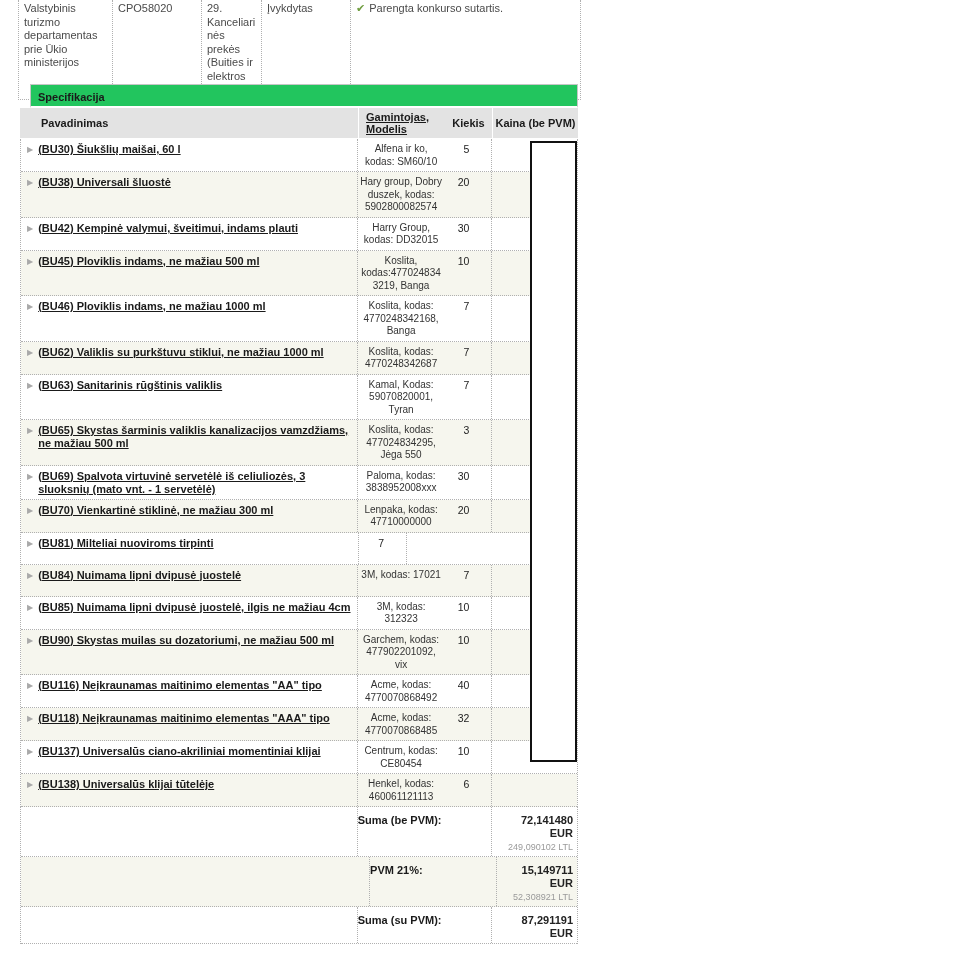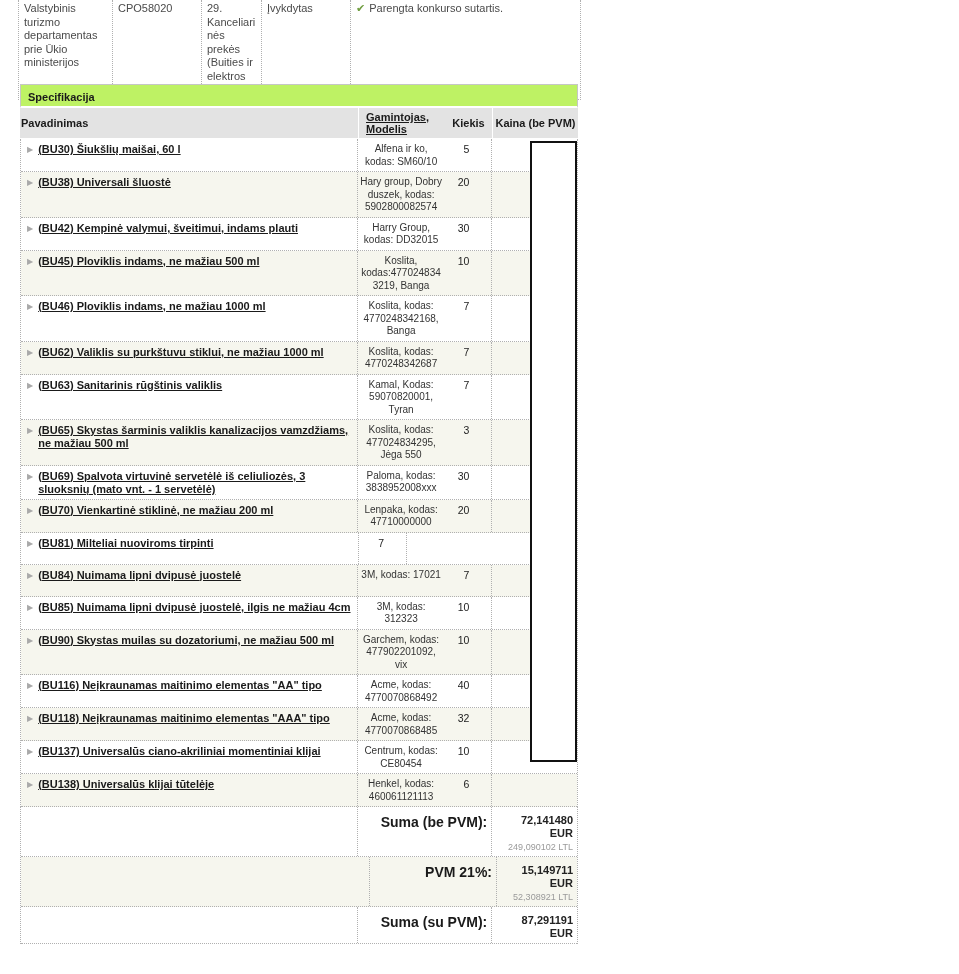--- a/index.html
+++ b/index.html
@@ -8,26 +8,26 @@
 
   
   .status-table{position:absolute;left:18px;top:0;width:562px;border-collapse:collapse;table-layout:fixed;}
   .status-table td{border:1px dotted #b0b0b0;border-top:none;vertical-align:top;
       padding:2px 4px 2px 5px;font-size:11px;line-height:13.5px;color:#4a4a4a;height:66px;
       overflow:hidden;word-wrap:break-word;}
   .check{color:#6f9d3f;font-size:11px;margin-right:4px;}
 
   
   .spec{position:absolute;left:20px;top:84px;width:558px;}
-  .spec-title{height:24px;line-height:24px;background:#bef264;border:1px solid #c6c6c6;
+  .spec-title{height:24px;line-height:24px;background:#22c55e;border:1px solid #c6c6c6;
       border-bottom:2px solid #fff;box-sizing:border-box;font-size:11px;font-weight:bold;
-      color:#1a1a1a;padding-left:7px;}
+      color:#1a1a1a;padding-left:7px;margin-left:10px;}
   .spec-head{display:flex;background:#e3e3e3;height:31px;box-sizing:border-box;
       border-bottom:1px solid #fff;font-size:11px;font-weight:bold;color:#1a1a1a;}
-  .h-name{width:338px;box-sizing:border-box;display:flex;align-items:center;padding-left:1px;}
+  .h-name{width:338px;box-sizing:border-box;display:flex;align-items:center;padding-left:21px;}
   .h-mfr{width:87px;box-sizing:border-box;display:flex;align-items:center;padding-left:7px;
       border-left:1px solid #fff;line-height:12px;text-decoration:underline;}
   .h-qty{width:47px;box-sizing:border-box;display:flex;align-items:center;justify-content:center;}
   .h-price{width:86px;box-sizing:border-box;display:flex;align-items:center;justify-content:center;
       border-left:1px solid #fff;}
 
   .spec-rows{border-left:1px dotted #b0b0b0;border-right:1px dotted #b0b0b0;}
   .srow{display:flex;background:#fff;border-bottom:1px dotted #b0b0b0;min-height:31px;}
   .srow.alt{background:#f6f6ee;}
   .c-name{width:338px;box-sizing:border-box;padding:4px 6px 3px 6px;display:flex;
@@ -38,22 +38,22 @@
       color:#333;text-align:center;word-wrap:break-word;}
   .c-qty{width:47px;box-sizing:border-box;padding:4px 22px 3px 0;font-size:10.5px;line-height:13px;
       color:#222;text-align:right;}
   .c-price{width:86px;box-sizing:border-box;border-left:1px dotted #b0b0b0;}
 
   
   .trow{display:flex;background:#fff;border-bottom:1px dotted #b0b0b0;min-height:34px;}
   .trow.alt{background:#f6f6ee;padding-left:32px;}
   .trow.last{min-height:22px;}
   .t-spacer{width:338px;box-sizing:border-box;border-right:1px dotted #b0b0b0;}
-  .t-label{width:134px;box-sizing:border-box;padding:7px 4px 0 0;text-align:right;
-      font-size:14px;font-weight:bold;color:#1a1a1a;}
+  .t-label{width:134px;box-sizing:border-box;padding:7px 4px 0 0;
+      font-size:11px;font-weight:bold;color:#1a1a1a;}
   .t-value{width:86px;box-sizing:border-box;border-left:1px dotted #b0b0b0;
       padding:7px 4px 3px 0;text-align:right;}
   .eur{font-size:11px;font-weight:bold;color:#222;line-height:13px;margin-left:12px;}
   .ltl{font-size:9px;color:#9a9a9a;line-height:12px;margin-top:1px;}
 
   
   .redaction{position:absolute;left:530px;top:141px;width:47px;height:621px;background:#fff;
       border:2px solid #111;box-sizing:border-box;z-index:5;}
 </style>
 </head>
@@ -171,21 +171,21 @@
             <span class="arrow">▶</span>
             <span class="nm">(BU69) Spalvota virtuvinė servetėlė iš celiuliozės, 3 sluoksnių (mato vnt. - 1 servetėlė)</span>
           </div>
           <div class="c-mfr">Paloma, kodas: 3838952008xxx</div>
           <div class="c-qty">30</div>
           <div class="c-price"></div>
         </div>
         <div class="srow alt">
           <div class="c-name">
             <span class="arrow">▶</span>
-            <span class="nm">(BU70) Vienkartinė stiklinė, ne mažiau 200 ml</span>
+            <span class="nm">(BU70) Vienkartinė stiklinė, ne mažiau 300 ml</span>
           </div>
           <div class="c-mfr">Lenpaka, kodas: 47710000000</div>
           <div class="c-qty">20</div>
           <div class="c-price"></div>
         </div>
         <div class="srow">
           <div class="c-name">
             <span class="arrow">▶</span>
             <span class="nm">(BU81) Milteliai nuoviroms tirpinti</span>
           </div>

